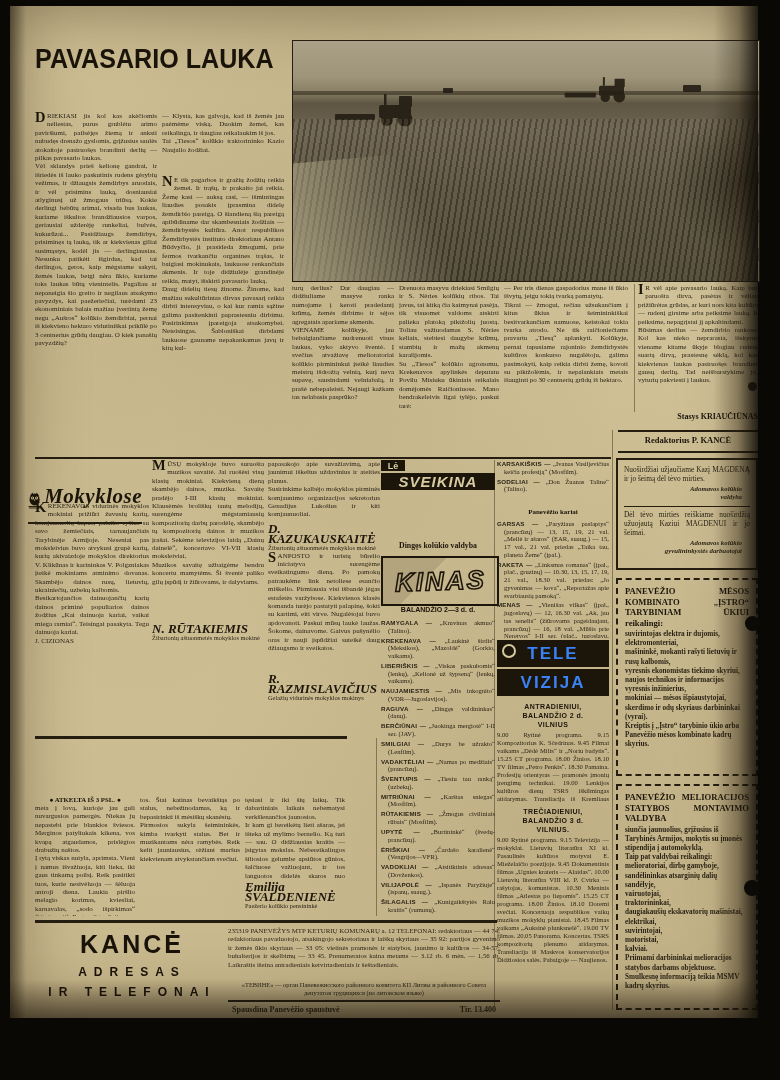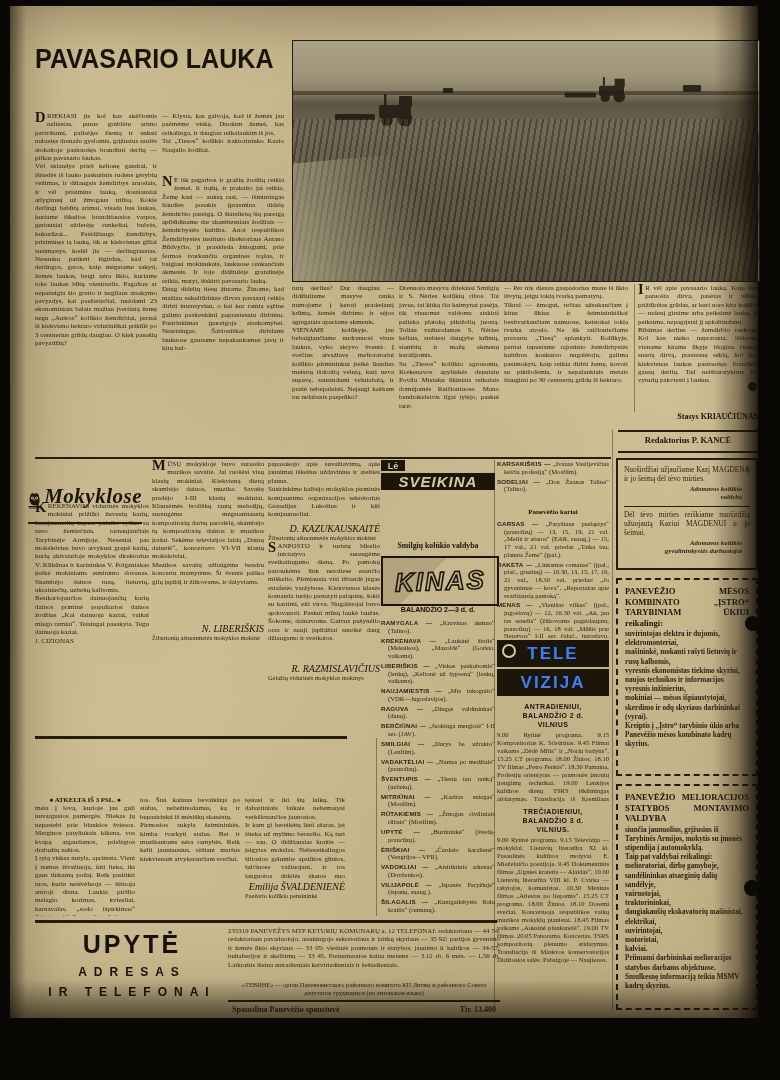--- a/index.html
+++ b/index.html
@@ -24,21 +24,21 @@
   #hole2{left:745px;top:616px;width:15px;height:15px;}
   #hole3{left:744px;top:880px;width:16px;height:16px;}
 
   .abs{position:absolute;overflow:hidden;}
   .rule{position:absolute;background:#241d10;}
   .vrule{position:absolute;background:rgba(48,37,18,.45);width:1px;}
 
   
   .t{font:7px/8.4px "Liberation Serif",serif;text-align:justify;white-space:pre-line;color:#2c2517;}
   .dc::first-letter{float:left;font-size:14.5px;line-height:11px;font-weight:bold;padding-right:1.5px;color:#1d160b;}
-  .sig{font-style:italic;font-weight:normal;font-size:10px;line-height:10px;text-align:right;color:#1d160b;}
+  .sig{font-style:italic;font-weight:bold;font-size:13px;line-height:10px;text-align:left;color:#1d160b;}
   .sigsub{font-size:6.4px;line-height:7.6px;text-align:left;}
   .cn{font-size:6.6px;line-height:7.7px;text-align:justify;padding-left:7px;text-indent:-7px;margin-bottom:2.2px;}
   .cn b{font-family:"Liberation Sans",sans-serif;font-size:6.2px;letter-spacing:.2px;}
 
   #headline{left:35px;top:44px;width:256px;height:36px;
     font-family:"Liberation Sans",sans-serif;font-weight:bold;font-size:27px;letter-spacing:0px;
     color:#191309;transform:scaleX(.93);transform-origin:left;white-space:nowrap;}
   #photo{left:292px;top:40px;width:466px;height:240px;border:1px solid #241d10;
     background:
       radial-gradient(circle at 97% 58%, rgba(14,11,6,.55), transparent 16%),
@@ -204,38 +204,38 @@
       <polygon points="13,14 11.5,17 14.5,17" fill="#cfc096"></polygon>
     </svg>
     <span id="mok-title">Mokyklose</span>
   </div>
   <div class="abs t dc" id="sch-c1">KREKENAVOS vidurinės mokyklos mokiniai prižiūri žuvusių karių, komjaunuolių kapus, palaiko ryšius su savo žemiečiais, tarnaujančiais Tarybinėje Armijoje. Neseniai pas moksleivius buvo atvykusi grupė karių, kurių akivaizdoje mokyklos direktorius V. Klikūnas ir karininkas V. Polgzniakas įteikė mokiniams atminimo dovanas. Skambėjo dainos rusų, lietuvių, ukrainiečių, uzbekų kalbomis.
 Besikartojančios dainuojančių karių dainos priminė populiarios dainos žodžius „Kai dainuoja kariai, vaikai miega ramiai“. Teisingai pasakyta. Tegu dainuoja kariai.
 J. CIZIONAS</div>
   <div class="abs" id="sch-c2">
     <div class="t dc p1">MŪSŲ mokykloje buvo suruošta muzikos savaitė. Jai ruošėsi visų klasių mokiniai. Kiekvieną dieną skambėjo dainos, muzika. Savaitę pradėjo I-III klasių mokiniai. Klausėmės broliškų tautų melodijų, surengėme mėgstamiausių kompozitorių darbų parodėlę, skambėjo tų kompozitorių dainos ir muzikos įrašai. Sekėme televizijos laidą „Dainų dainelė“, koncertavo VI-VII klasių moksleiviai.
 Muzikos savaitę užbaigėme bendru koncertu mamytėms. Ši šventė paliko gilų įspūdį ir žiūrovams, ir dalyviams.</div>
-    <div class="sig">N. LIBERIŠKIS</div>
+    <div class="sig">N. RŪTAKIEMIS</div>
     <div class="t sigsub">Žibartonių aštuonmetės mokyklos mokinė</div>
   </div>
   <div class="abs" id="sch-c3">
     <div class="t p1">papasakojo apie suvažiavimą, apie jaunimui iškeltus uždavinius ir ateities planus.
 Susirinkime kalbėjo mokyklos pirminės komjaunimo organizacijos sekretorius Genadijus Lukošius ir kiti komjaunuoliai.</div>
     <div class="sig">D. KAZUKAUSKAITĖ</div>
     <div class="t sigsub">Žibartonių aštuonmetės mokyklos mokinė</div>
     <div class="t dc p2">SANPOSTO ir turistų būrelio iniciatyva surengėme sveikatingumo dieną. Po pamokų patraukėme link netoliese esančio miškelio. Pirmiausia visi išbandė jėgas estafetės varžybose. Kiekvienos klasės komanda turėjo pastatyti palapinę, šokti su kartimi, eiti virve. Nugalėtojai buvo apdovanoti. Paskui mūsų laukė laužas. Šokome, dainavome. Gaivus pušynėlio oras ir nauji įspūdžiai suteikė daug džiaugsmo ir sveikatos.</div>
     <div class="sig">R. RAZMISLAVIČIUS</div>
     <div class="t sigsub">Gelažių vidurinės mokyklos mokinys</div>
   </div>
 
   <div class="abs" id="sveikina">
     <div class="emb">Lė</div>
     <div class="word">SVEIKINA</div>
   </div>
-  <div class="abs" id="greet-sign">Smilgių kolūkio valdyba</div>
+  <div class="abs" id="greet-sign">Dingęs kolūkio valdyba</div>
   <div class="abs" id="kinas-box">
     <span class="word">KINAS</span>
   </div>
   <div class="abs" id="kinas-date">BALANDŽIO 2—3 d. d.</div>
   <div class="abs" id="cin-list1">
       <div class="cn"><b>RAMYGALA — </b>„Kruvinas akmuo“ (Talino).</div>
       <div class="cn"><b>KREKENAVA — </b>„Laukinė širdis“ (Meksikos), „Mazoldė“ (Gorkio, vaikams).</div>
       <div class="cn"><b>LIBERIŠKIS — </b>„Viskas paskubomis“ (lenkų), „Kelionė už šypseną“ (lenkų, vaikams).</div>
       <div class="cn"><b>NAUJAMIESTIS — </b>„Mis inkognito“ (VDR—Jugoslavijos).</div>
       <div class="cn"><b>RAGUVA — </b>„Dingęs valdininkas“ (danų).</div>
@@ -328,21 +328,21 @@
   <div class="abs" id="kv-c3">
     <div class="t body">tęsiasi ir iki šių laikų. Tik dabartiniais laikais nebematysi verkšlenančios jaunosios.
 Ir kam gi bereikėtų lieti ašaras, jei išteka už mylimo bernelio. Ką turi — sau. O didžiausias kraitis — įsigytas mokslas. Nebereikalingos šiltosios gelumbe apsiūtos gūnios, šalčiuose važiuojant, ir tos languotos didelės skaros nuo sniego ir vėjo apsigaubti.
 Blizgančios mašinos dabar pavaduoja bėruosius žirgus...</div>
     <div class="sig">Emilija ŠVALDENIENĖ</div>
     <div class="t sigsub">Paežerio kolūkio pensininkė</div>
   </div>
 
   <div class="rule" id="rule-bottom"></div>
   <div class="abs" id="tevyne-box">
-    <div id="tevyne-logo">UPYTĖ</div>
+    <div id="tevyne-logo">KANCĖ</div>
     <div class="addr-label">ADRESAS</div>
     <div class="addr-label">IR TELEFONAI</div>
   </div>
   <div class="abs t" id="addr">235319 PANEVĖŽYS MTP KETURIŲ KOMUNARŲ a. 12 TELEFONAI: redaktoriaus — 44 74: redaktoriaus pavaduotojo, atsakingojo sekretoriaus ir laiškų skyriaus — 35 92: partijos gyvenimo ir žemės ūkio skyriaus — 33 05: vietinės pramonės ir statybos, jaunimo ir kultūros — 34-57: buhalterijos ir skelbimų — 33 45. Prenumeratos kaina metams — 3.12 rb. 6 mėn. — 1,56 rb. Laikraštis išeina antradieniais ketvirtadieniais ir šeštadieniais.</div>
   <div class="abs" id="rus">«ТЕВИНЕ» — орган Паневежисского районного комитета КП Литвы и районного Совета депутатов трудящихся (на литовском языке)</div>
   <div class="abs" id="printline">
     <span>Spausdina Panevėžio spaustuvė</span>
     <span>Tir. 13.400</span>
   </div>
 

